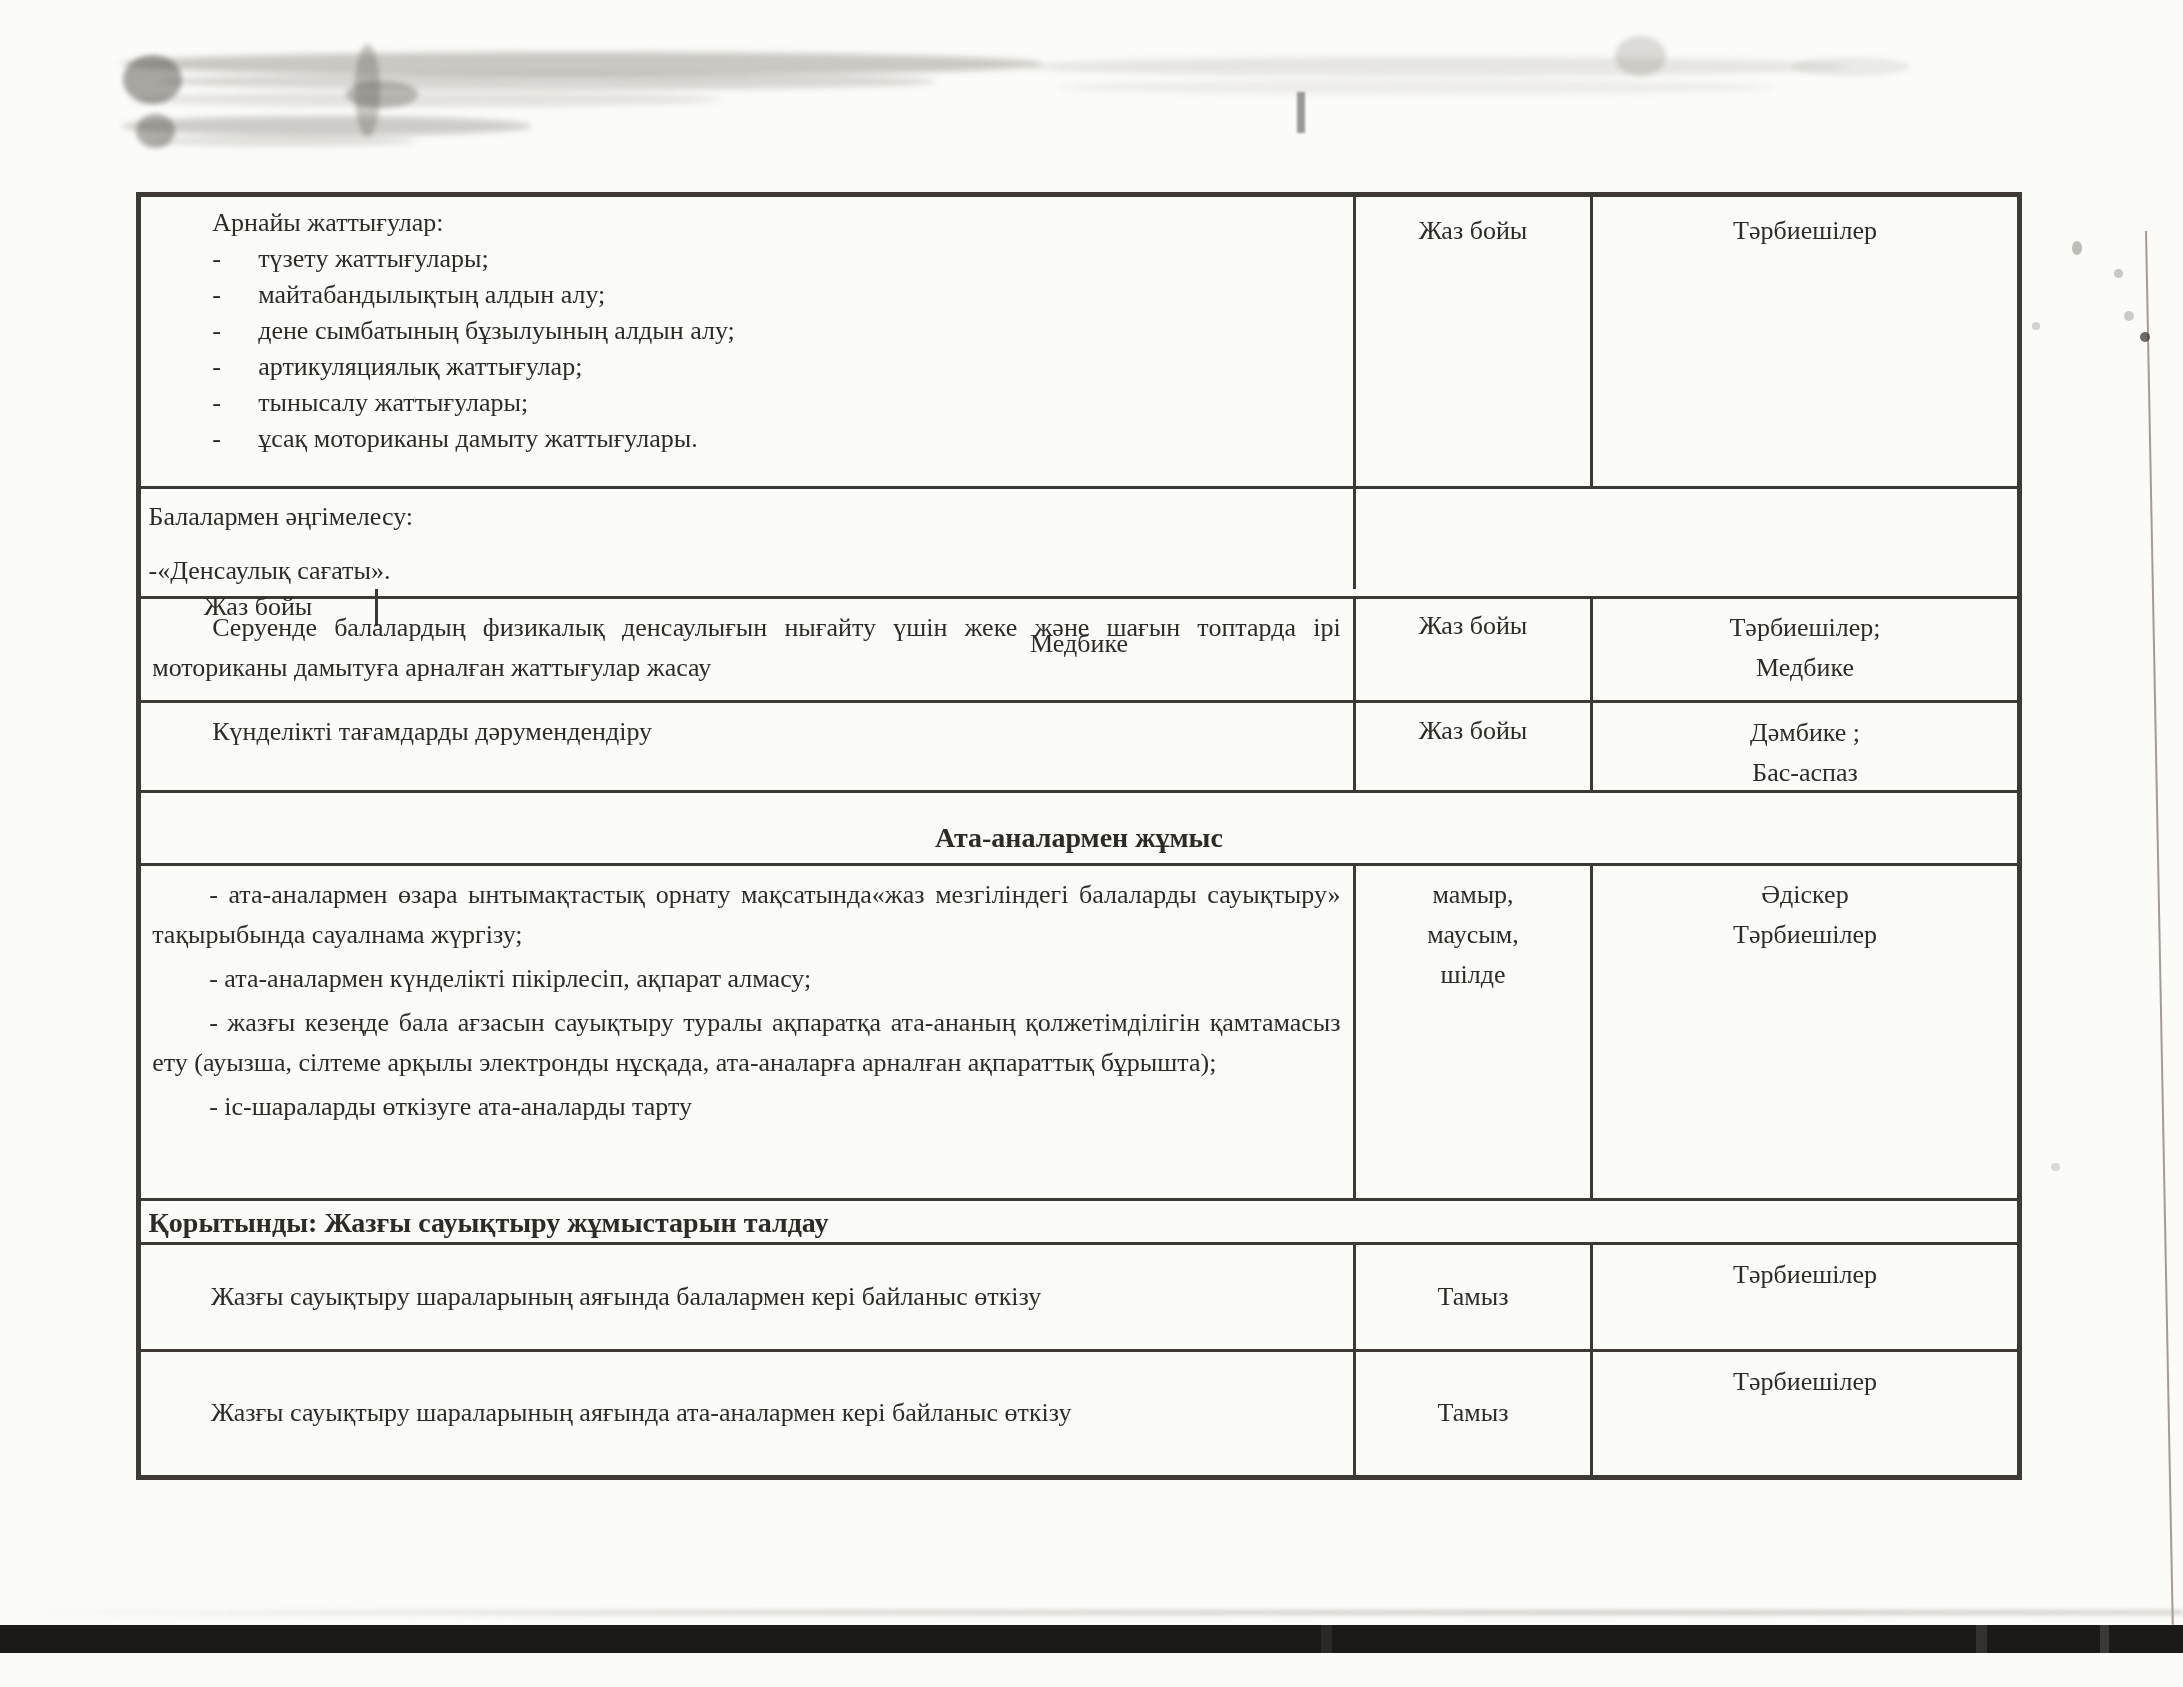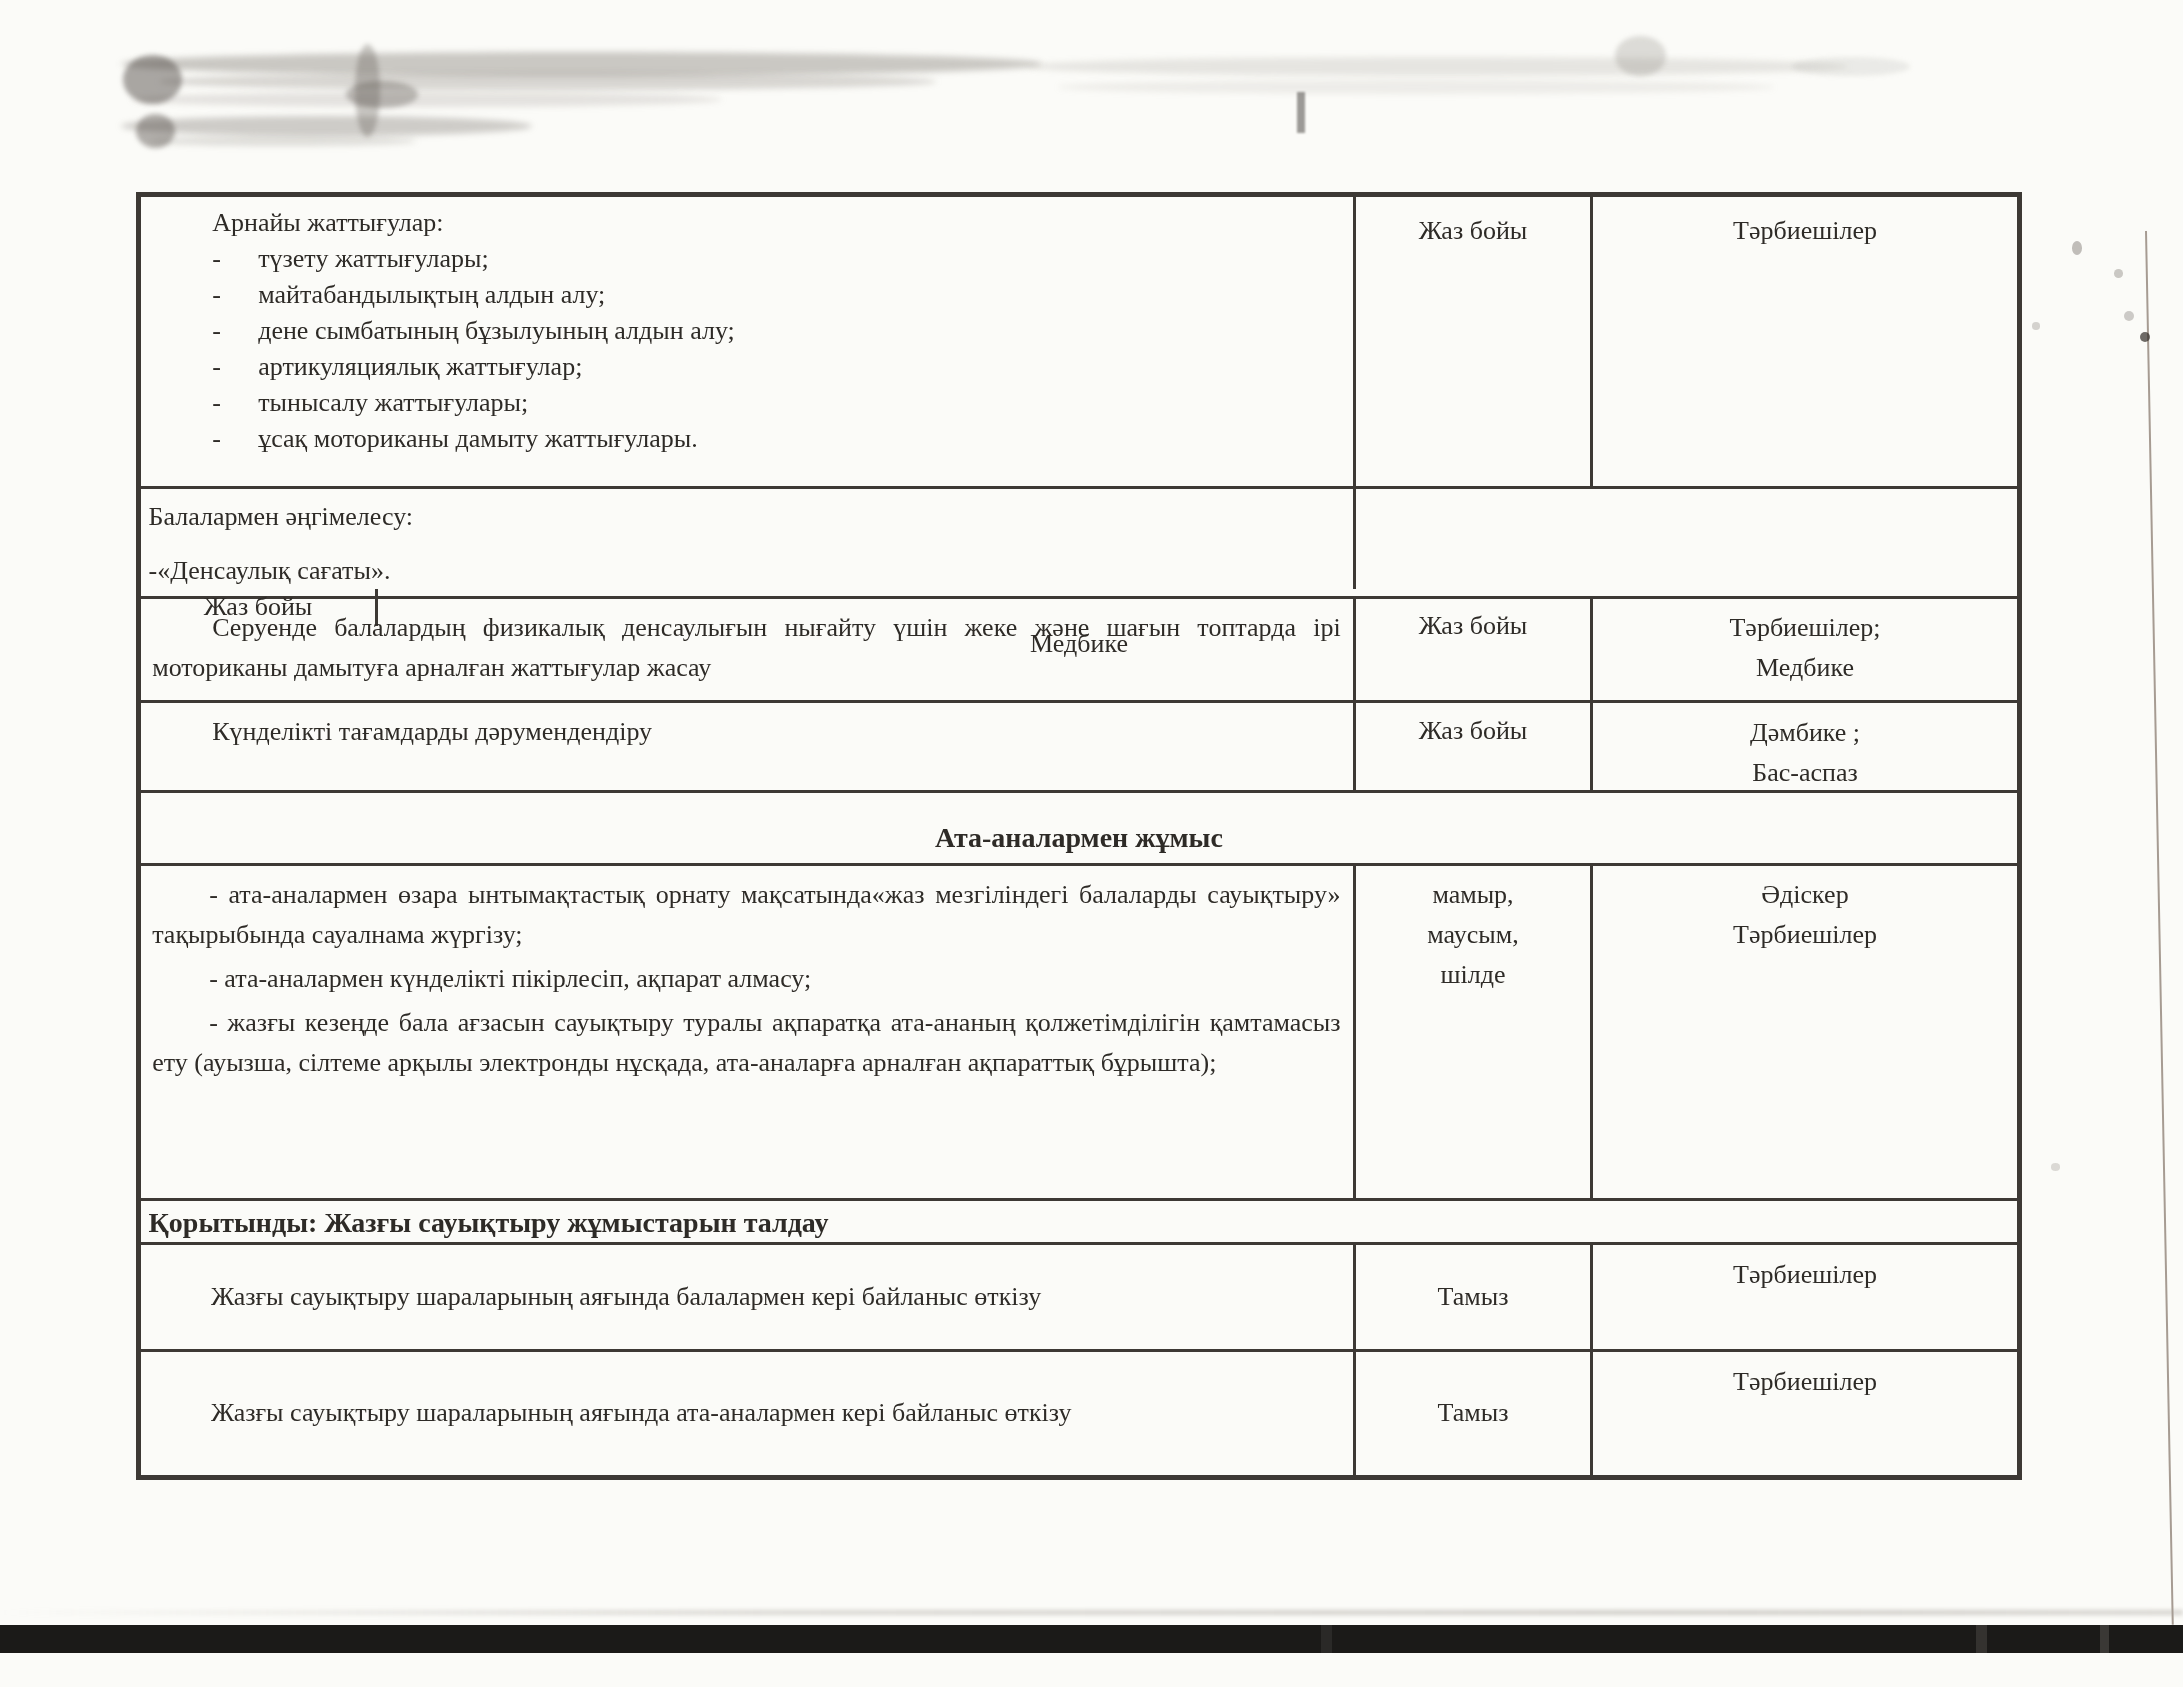--- a/index.html
+++ b/index.html
@@ -219,20 +219,21 @@
 
     <div class="row r5 section-header-row">
       <span>Ата-аналармен жұмыс</span>
     </div>
 
     <div class="row r6">
       <div class="c c1">
         <p>- ата-аналармен өзара ынтымақтастық орнату мақсатында«жаз мезгіліндегі балаларды сауықтыру» тақырыбында сауалнама жүргізу;</p>
         <p>- ата-аналармен күнделікті пікірлесіп, ақпарат алмасу;</p>
         <p>- жазғы кезеңде бала ағзасын сауықтыру туралы ақпаратқа ата-ананың қолжетімділігін қамтамасыз ету (ауызша, сілтеме арқылы электронды нұсқада, ата-аналарға арналған ақпараттық бұрышта);</p>
+        <p>- іс-шараларды өткізуге ата-аналарды тарту</p>
       </div>
       <div class="c c2 v-top">
         <div class="multi-line">
           <div>мамыр,</div>
           <div>маусым,</div>
           <div>шілде</div>
         </div>
       </div>
       <div class="c c3 v-top">
         <div class="multi-line">

